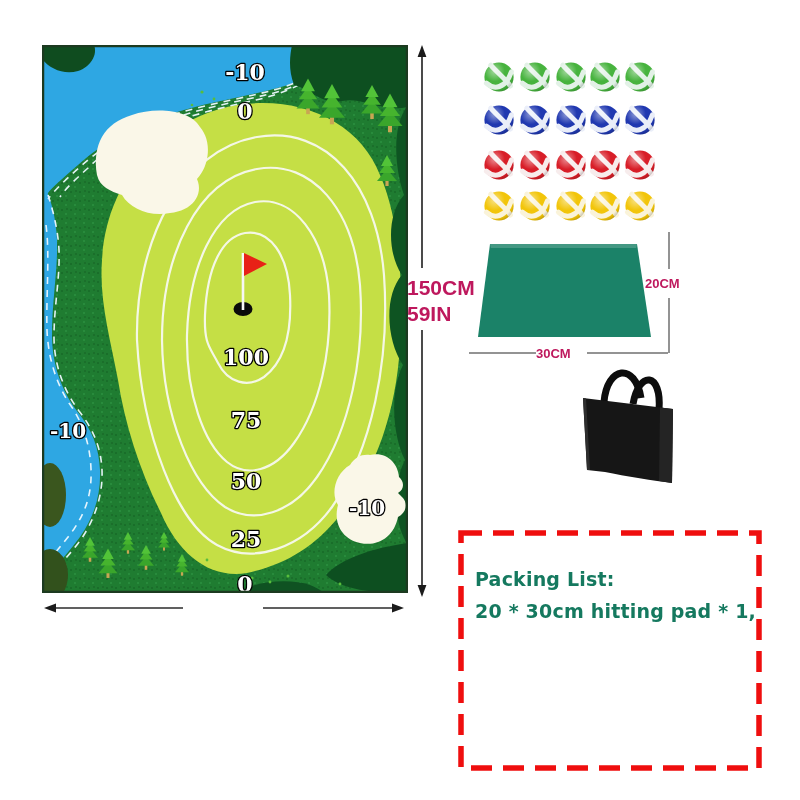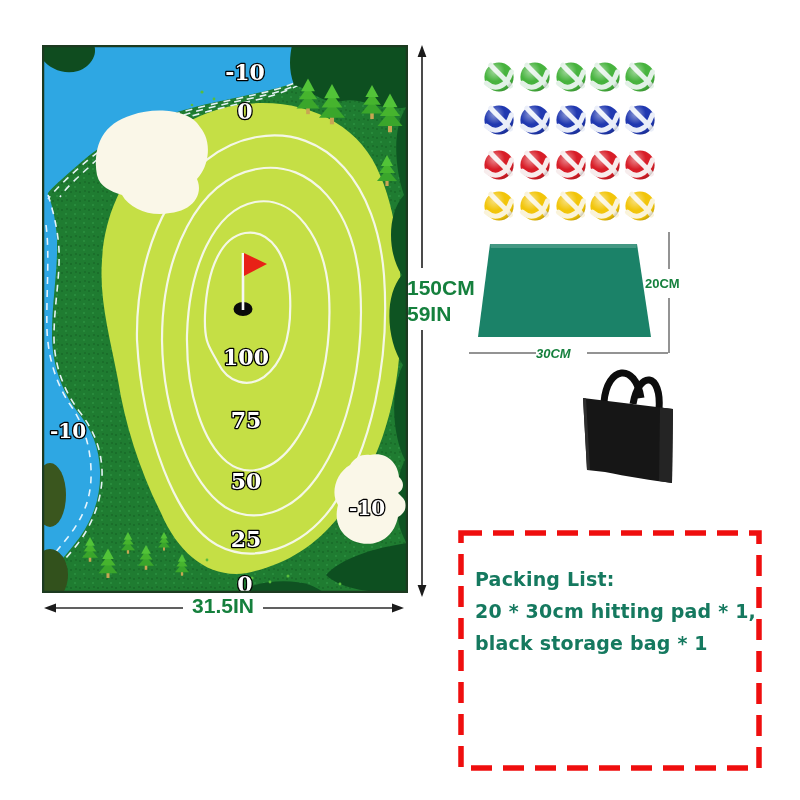--- a/index.html
+++ b/index.html
@@ -1,25 +1,25 @@
 <!DOCTYPE html>
 <html><head>
 <meta charset="utf-8">
 <style>
   html,body{margin:0;padding:0;background:#ffffff;}
   #canvas{position:relative;width:800px;height:800px;background:#ffffff;overflow:hidden;
           font-family:"Liberation Sans",sans-serif;}
   .abs{position:absolute;}
-  .dimlabel{position:absolute;color:#15803d;font-weight:700;letter-spacing:0;line-height:25px;
+  .dimlabel{position:absolute;color:#be185d;font-weight:700;letter-spacing:0;line-height:25px;
             font-size:21px;white-space:nowrap;}
   .dimlabel.small{font-size:13px;}
   #dim-bottom{left:153px;top:594px;width:140px;text-align:center;line-height:24px;}
   #dim-right{left:407px;top:275px;line-height:26px;}
   #dim-pad-h{left:645px;top:271px;}
-  #dim-pad-w{left:536px;top:341px;font-style:italic;}
+  #dim-pad-w{left:536px;top:341px;}
   .mat-num{font-family:"DejaVu Serif",serif;font-weight:700;fill:#ffffff;stroke:#000000;
            stroke-width:2.6px;stroke-linejoin:round;paint-order:stroke;}
   #packing-box{left:458px;top:530px;width:304px;height:241px;}
   #packing-text{position:absolute;left:17px;top:33px;right:12px;
                 font-family:"DejaVu Sans",sans-serif;font-weight:700;font-size:19px;
                 line-height:32px;letter-spacing:0.2px;white-space:nowrap;}
   svg{display:block;}
 </style>
 </head>
 <body>
@@ -164,21 +164,20 @@
       <line x1="469" y1="353" x2="536" y2="353"></line>
       <line x1="587" y1="353" x2="668" y2="353"></line>
     </g>
   </svg>
 
   <div class="dimlabel" id="dim-right">
     <div>150CM</div>
     <div>59IN</div>
   </div>
   <div class="dimlabel" id="dim-bottom">
-    <div>31.5IN</div>
   </div>
   <div class="dimlabel small" id="dim-pad-h">20CM</div>
   <div class="dimlabel small" id="dim-pad-w">30CM</div>
 
   <svg class="abs" style="left:482px;top:55px;" width="176" height="170" viewBox="0 0 176 170" id="balls-svg">
     <defs>
       <radialGradient id="sheen" cx="35%" cy="30%" r="78%">
         <stop offset="0%" stop-color="rgba(255,255,255,0.5)"></stop>
         <stop offset="45%" stop-color="rgba(255,255,255,0)"></stop>
         <stop offset="80%" stop-color="rgba(0,0,0,0)"></stop>
@@ -322,17 +321,16 @@
     <path d="M 18,50 L 22,122 L 25,122 L 21,50.5 Z" fill="#2e2e2e"></path>
   </svg>
 
   <div class="abs" id="packing-box">
     <svg width="304" height="241" viewBox="0 0 304 241" style="position:absolute;left:0;top:0;">
       <rect x="3" y="3" width="298" height="235" fill="none" stroke-width="5.5" stroke-dasharray="21 11" stroke="#ef0e0e"></rect>
     </svg>
     <div id="packing-text" style="color: rgb(21, 121, 95);">
       <div>Packing List:</div>
       <div>20 * 30cm hitting pad * 1,</div>
-      <div>black storage bag * 1</div>
     </div>
   </div>
 
 </div>
 
 </body></html>

